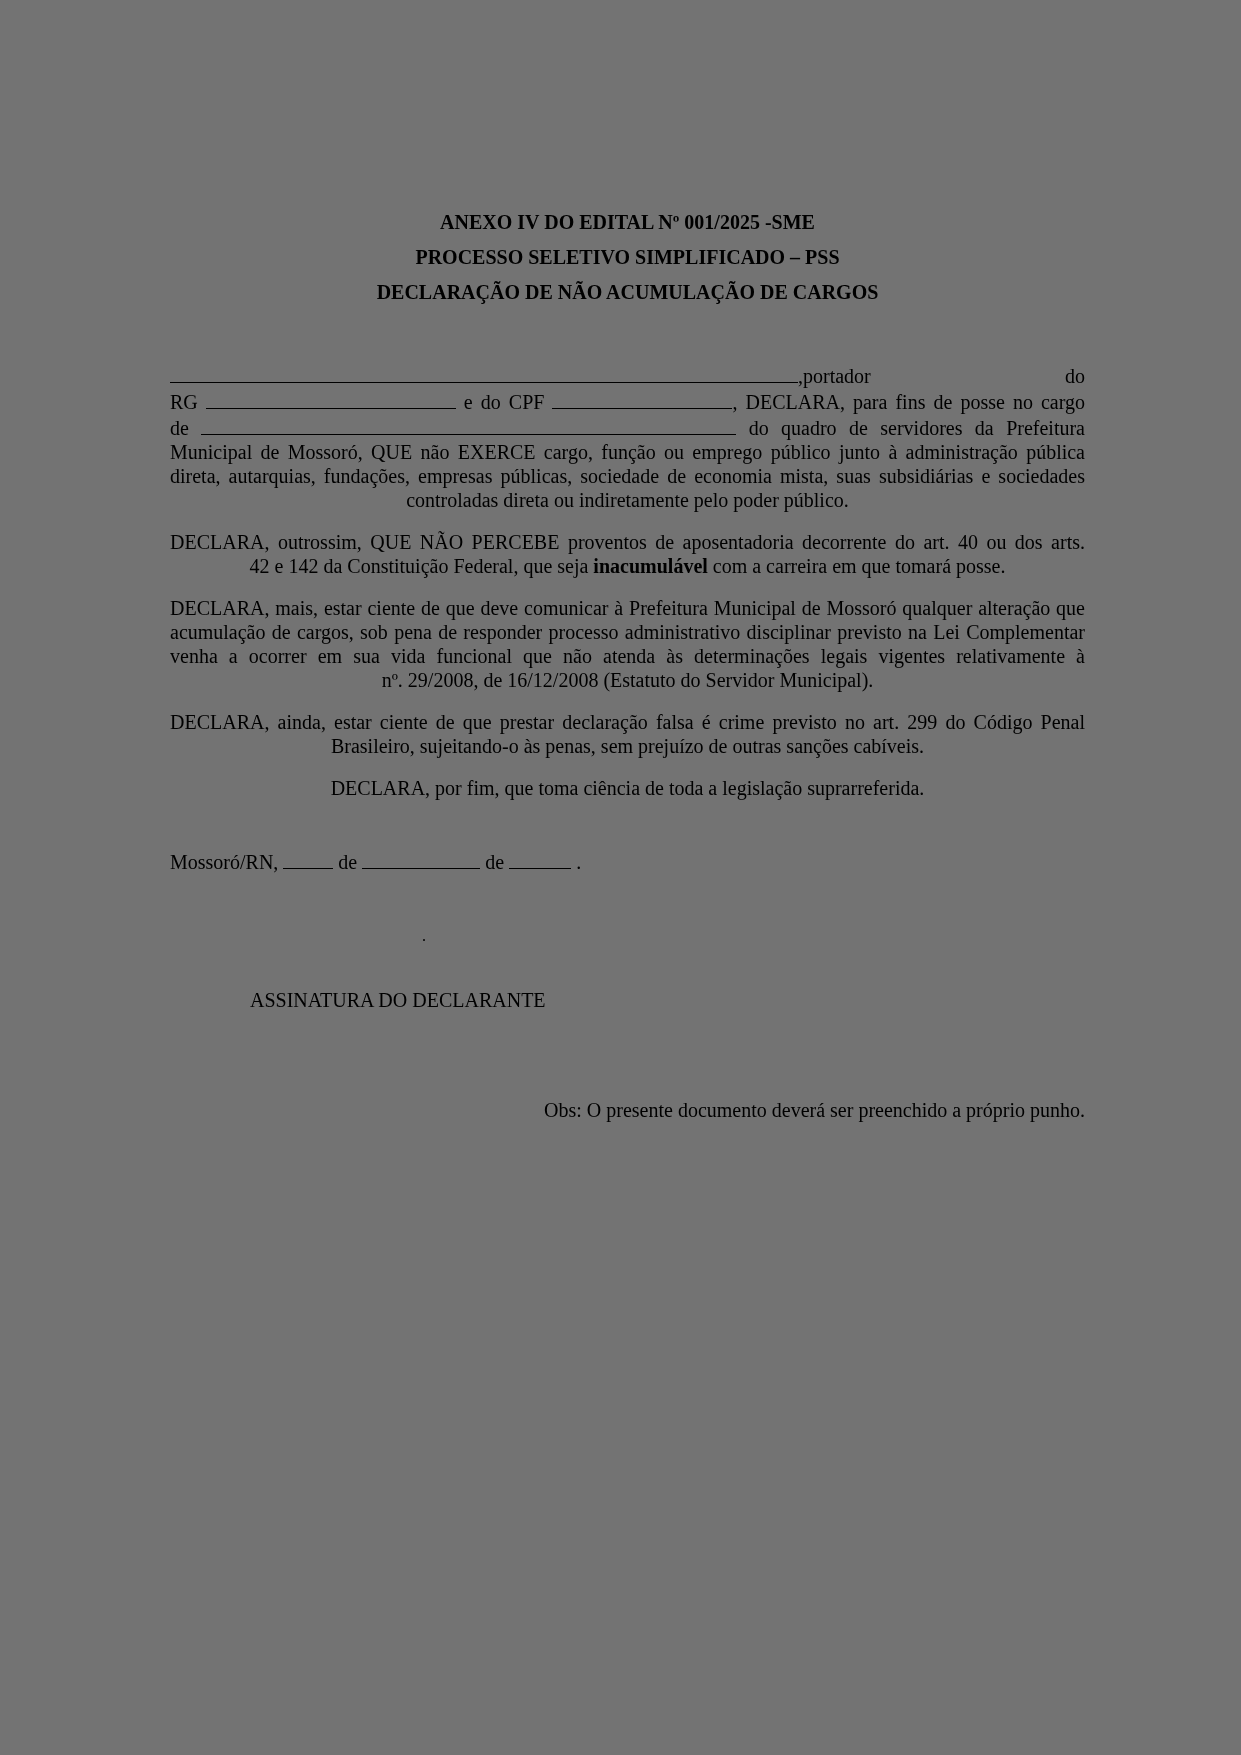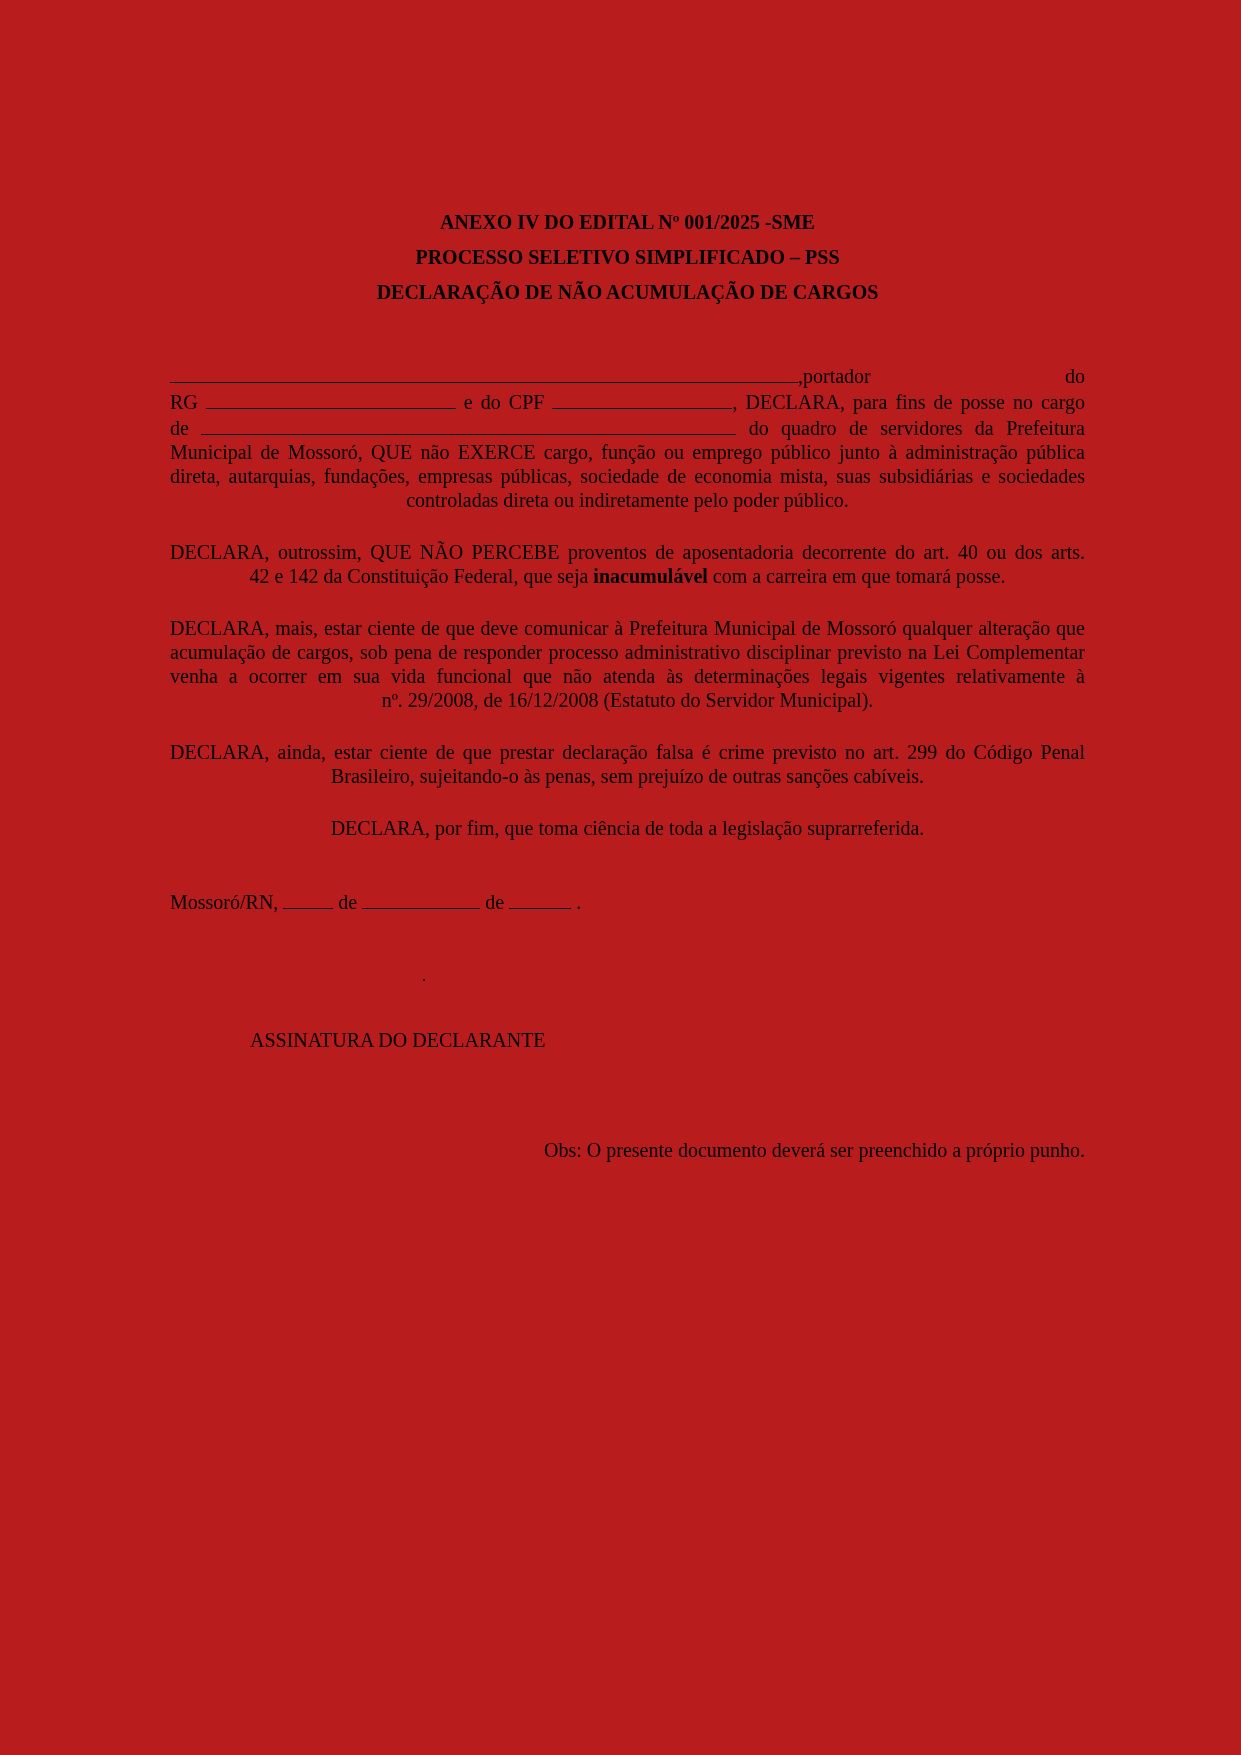--- a/index.html
+++ b/index.html
@@ -5,35 +5,35 @@
   html, body {
     margin: 0;
     padding: 0;
     background: #ffffff;
   }
   .page {
     position: relative;
     width: 1241px;
     height: 1755px;
     box-sizing: border-box;
-    background: #b91c1c;
+    background: #737373;
     color: #000000;
     font-family: "Liberation Serif", "DejaVu Serif", serif;
     font-size: 20px;
     line-height: 24px;
     padding: 205px 156px 0 170px;
     overflow: hidden;
   }
   .doc-header {
     text-align: center;
     font-weight: bold;
     line-height: 35px;
   }
   .para {
-    margin-top: 28px;
+    margin-top: 18px;
   }
   .para.first {
     margin-top: 52px;
   }
   .line {
     text-align: center;
   }
   .line.just {
     text-align: justify;
     text-align-last: justify;

